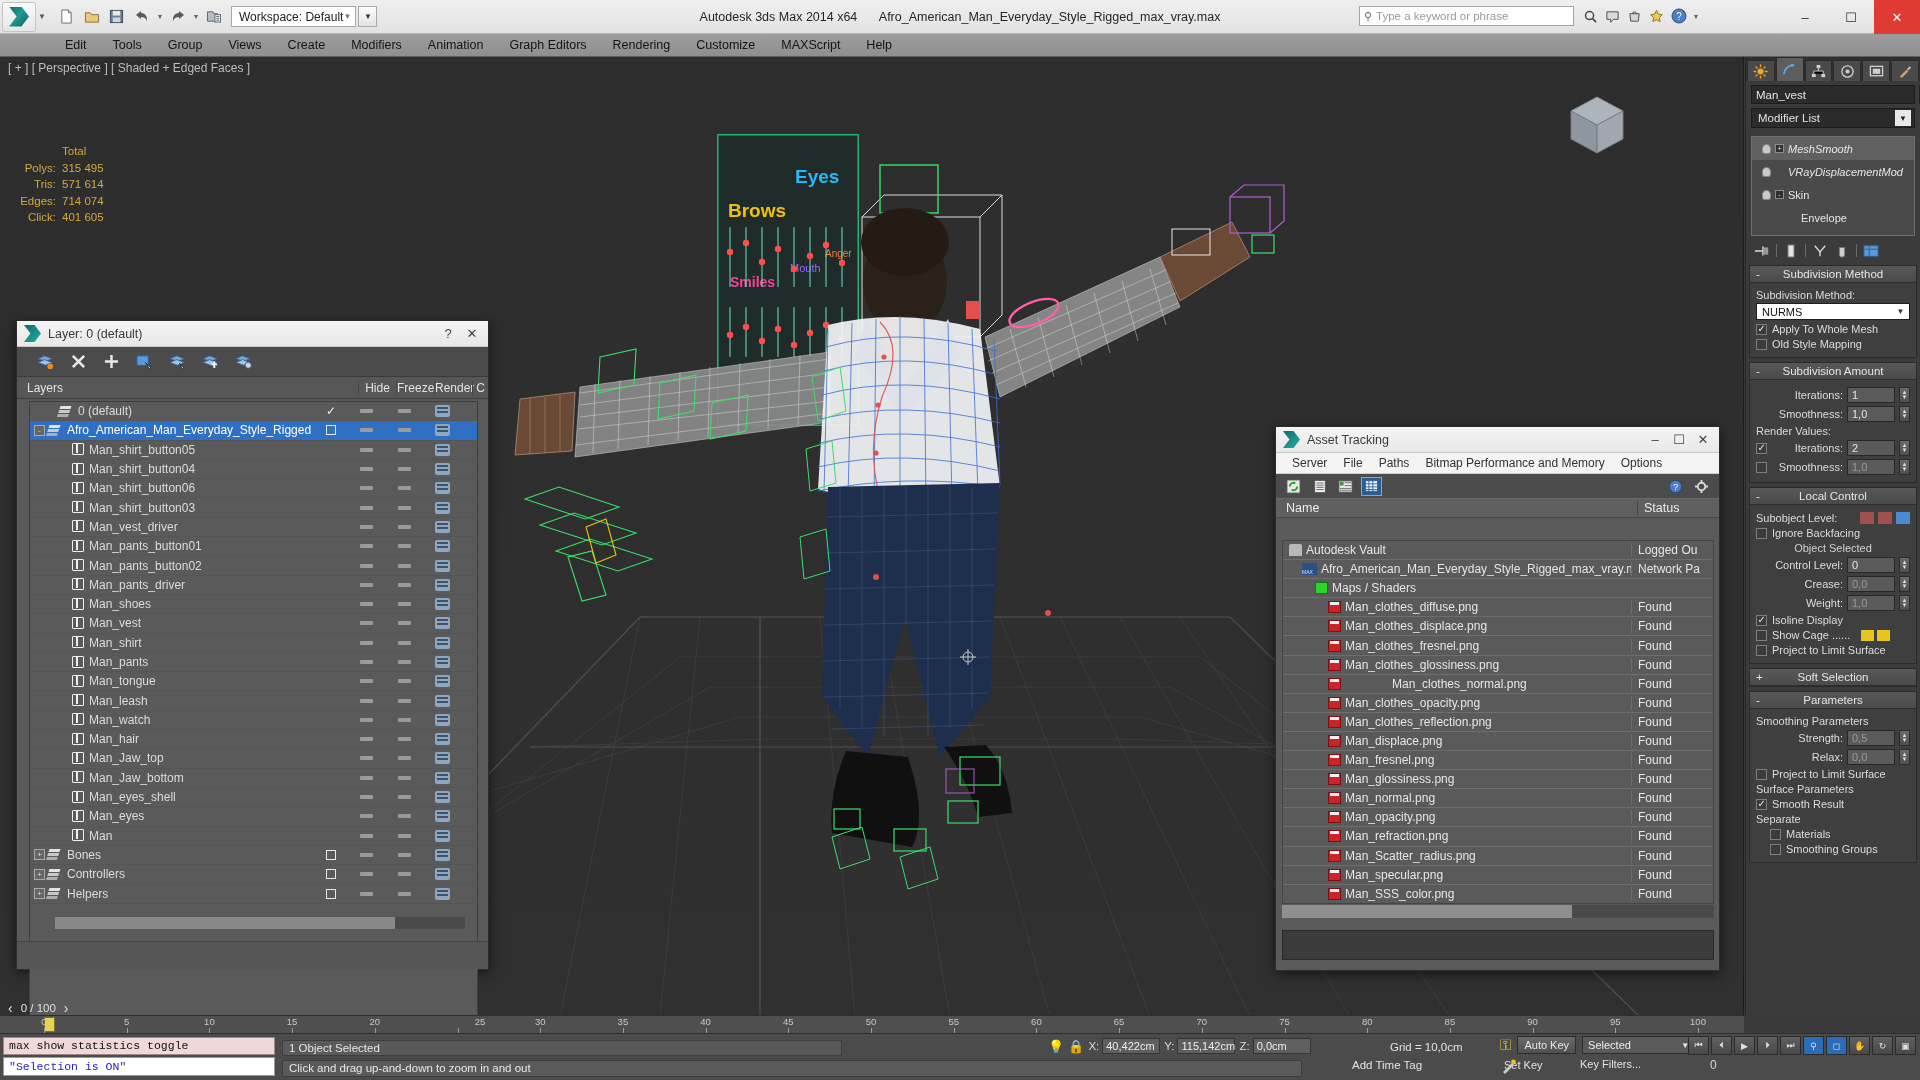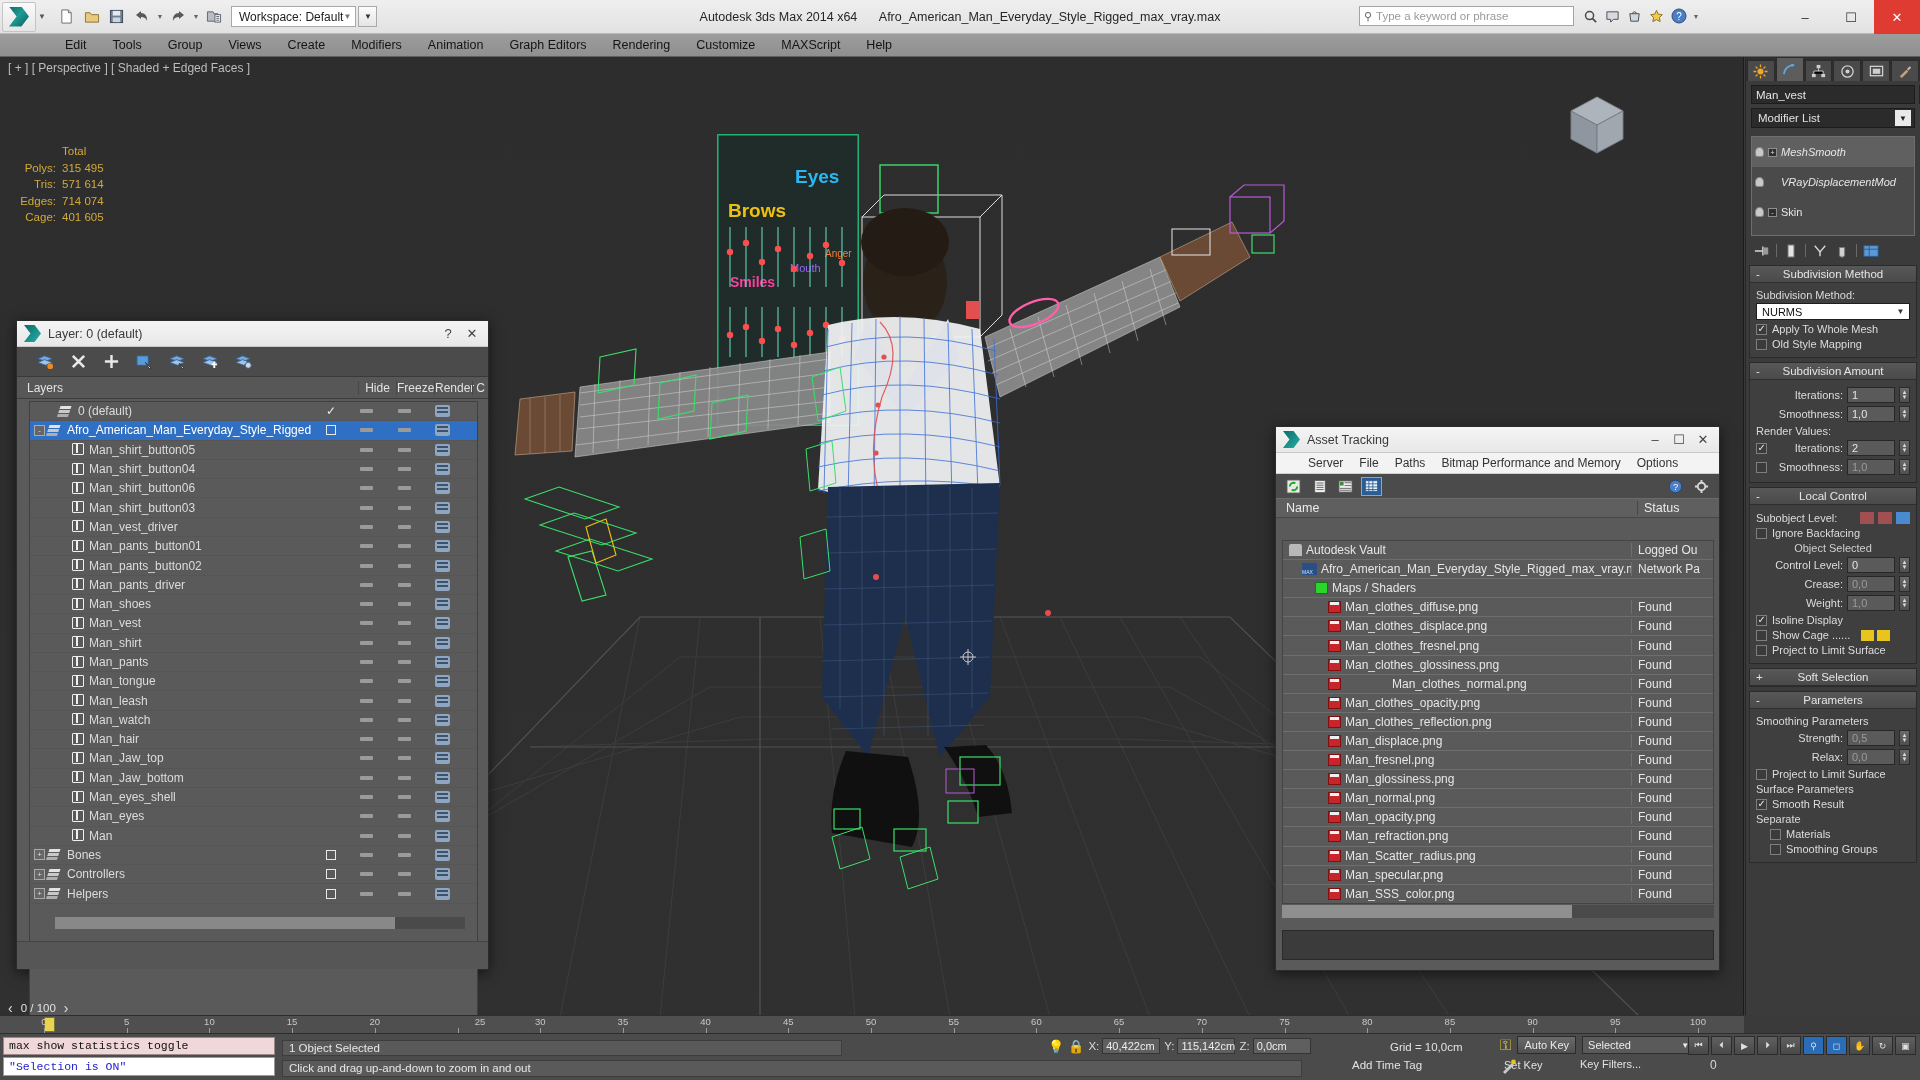--- a/index.html
+++ b/index.html
@@ -102,21 +102,21 @@
   .layicon.cube:before{content:'';position:absolute;left:2px;top:0px;width:10px;height:10px;
      border:1.4px solid #efefef; border-radius:1px;}
   .layicon.cube:after{content:'';position:absolute;left:6.3px;top:1px;width:1.4px;height:9px;background:#efefef;}
   .lay-hscroll { position:absolute; left:38px; bottom:40px; width:410px; height:12px; background:#4a4a4a;}
   .lay-hscroll i { display:block; width:340px; height:12px; background:#888; }
   .lay-bottom { position:absolute; left:0; bottom:0; width:100%; height:28px; background:#565656;
      border-top:1px solid #444;}
 
   
   #asset-dialog { left:1275px; top:426px; width:445px; height:545px; background:#5a5a5a; }
-  .as-menu { height:21px; background:#f3f3f3; display:flex; align-items:center; padding-left:24px;
+  .as-menu { height:21px; background:#f3f3f3; display:flex; align-items:center; padding-left:8px;
      font-size:12px; color:#333; border-bottom:1px solid #cfcfcf;}
   .as-menu .mi { padding:0 8px; line-height:21px;}
   .as-tool { height:24px; background:#4b4b4b; display:flex; align-items:center; gap:7px; padding-left:8px;}
   .as-tool .t { width:19px; height:17px; display:flex;align-items:center;justify-content:center;}
   .as-tool .t.active { outline:1px solid #7fa8d8; background:#2c5c94;}
   .as-sp { flex:1; }
   .as-head { height:20px; background:#5f5f5f; display:flex; align-items:center; font-size:12.5px;
      color:#ececec; border-bottom:1px solid #474747; border-top:1px solid #6b6b6b;}
   .as-head .n { flex:1; padding-left:10px;}
   .as-head .s { width:82px; padding-left:6px; border-left:1px solid #474747;}
@@ -148,21 +148,21 @@
   .cp-row { padding:4px 5px; }
   .cp-name { display:flex; gap:4px; }
   .cp-name input { flex:1; height:19px; background:#2b2b2b; border:1px solid #1c1c1c; color:#e4e4e4;
      font-size:11.5px; padding:0 4px; font-family:"Liberation Sans",sans-serif;}
   .cp-swatch { width:22px; height:19px; background:#6f6f6f; border:1px solid #222;}
   .cp-sel { height:20px; background:#2b2b2b; border:1px solid #1c1c1c; display:flex; align-items:center;
      padding:0 3px 0 6px; font-size:11.5px; color:#e0e0e0; justify-content:space-between;}
   .cp-sel .ar { width:16px; height:16px; background:#e9e9e9; color:#222; font-size:8px;
      display:flex; align-items:center; justify-content:center;}
   .modstack { margin:4px 5px; height:100px; background:#4a4a4a; border:1px solid #6d6d6d; overflow:hidden;}
-  .mrow { height:30px; display:flex; align-items:center; font-size:11px; color:#e6e6e6; padding-left:3px;}
+  .mrow { height:23px; display:flex; align-items:center; font-size:11px; color:#e6e6e6; padding-left:10px;}
   .mrow.sel { background:#606060;}
   .mrow .bulb { width:9px;height:10px;margin-right:4px;flex:none; background:#c9c9c9;
      border-radius:50% 50% 30% 30%; border:1px solid #888;}
   .mrow .pm { width:9px;height:9px;border:1px solid #8d8d8d;background:#2f2f2f;color:#e0e0e0;font-size:7px;
      line-height:8px;text-align:center;margin-right:4px;flex:none;}
   .mrow .pm.none{border:none;background:none;}
   .mrow .it { font-style:italic; }
   .mrow .ind { margin-left:13px; }
   .modtools { display:flex; align-items:center; gap:6px; padding:3px 8px; }
   .modtools .t { width:16px;height:15px; display:flex;align-items:center;justify-content:center;}
@@ -546,21 +546,21 @@
           </tr>
       <tr>
             <td class="lbl">Tris:</td>
           <td>571 614</td>
           </tr>
       <tr>
             <td class="lbl">Edges:</td>
           <td>714 074</td>
           </tr>
       <tr>
-            <td class="lbl">Cage:</td>
+            <td class="lbl">Click:</td>
           <td>401 605</td>
           </tr>
     </tbody>
       </table>
   </div>
 
   <svg class="viewcube" viewBox="0 0 92 92">
     <g opacity="0.92">
       <path d="M20 34 L46 20 L72 34 L46 48 Z" fill="#b9c0c8" stroke="#8d949c"></path>
       <path d="M20 34 L46 48 L46 76 L20 62 Z" fill="#97a0aa" stroke="#7c848d"></path>

